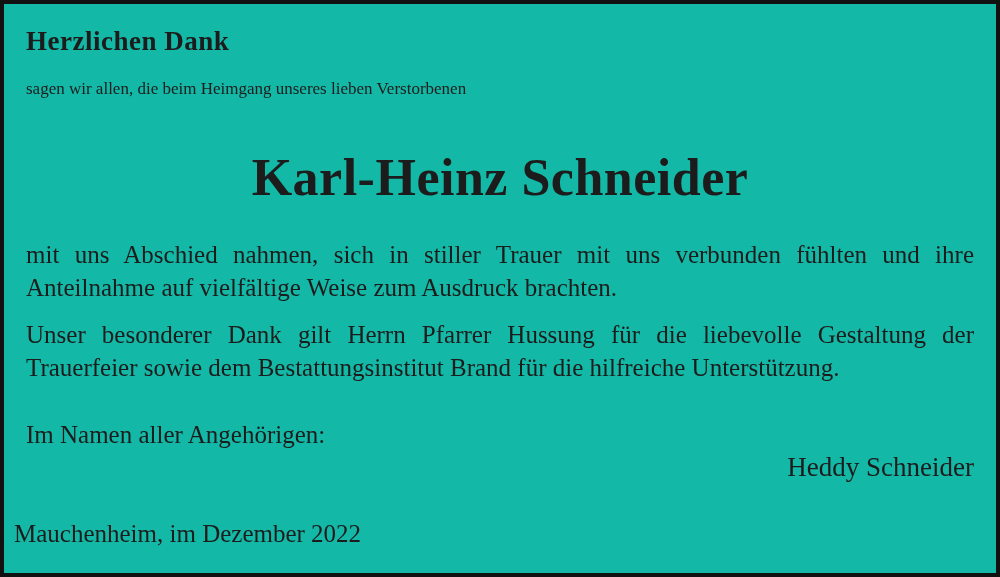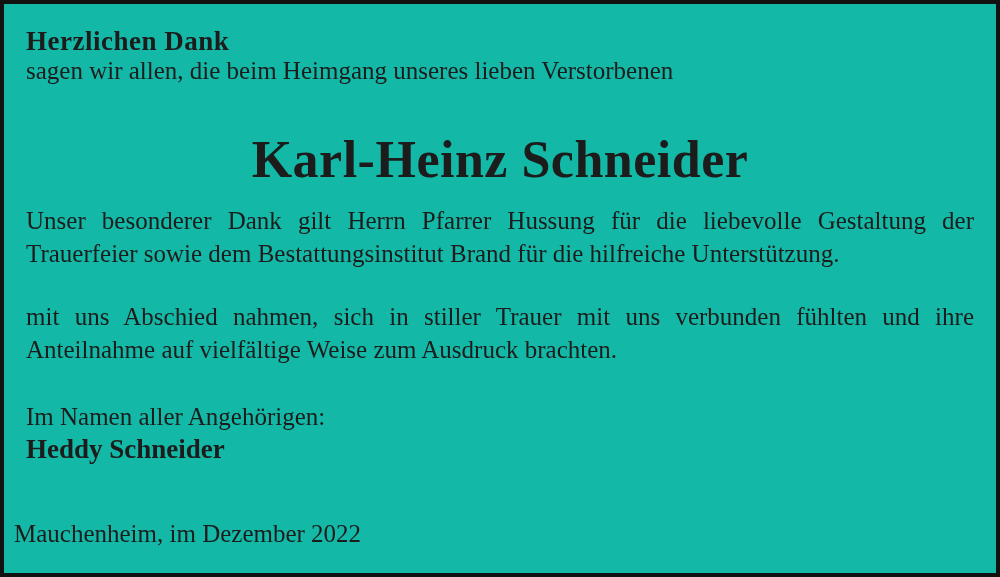--- a/index.html
+++ b/index.html
@@ -21,21 +21,22 @@
   }
   .notice-header {
     margin: 0;
     margin-top: 22px;
     font-size: 27px;
     font-weight: bold;
     line-height: 30px;
     letter-spacing: 0.5px;
   }
   .intro-line {
-    font-size: 25px;
+    margin-top: 18px;
+    font-size: 17px;
     line-height: 30px;
   }
   .deceased-name {
     margin: 8px;
     margin-top: 44px;
     font-size: 52px;
     font-weight: bold;
     line-height: 60px;
     text-align: center;
     letter-spacing: 0.5px;
@@ -55,50 +56,51 @@
   }
   .signoff {
     margin-top: 36px;
   }
   .signoff-intro {
     font-size: 25px;
     line-height: 30px;
   }
   .signoff-name {
     font-size: 27px;
-    font-weight: bold;
+    font-weight: normal;
     line-height: 34px;
+    text-align: right;
   }
   .footer-line {
     position: absolute;
     left: 10px;
     bottom: 24px;
     font-size: 25px;
     line-height: 30px;
   }
 </style>
 </head>
 <body>
 
 <div class="page">
 
   <h1 class="notice-header">Herzlichen Dank</h1>
 
   <div class="intro-line">sagen wir allen, die beim Heimgang unseres lieben Verstorbenen</div>
 
   <h2 class="deceased-name">Karl-Heinz Schneider</h2>
 
+  <div class="para para-1">
+    <div class="jline">mit uns Abschied nahmen, sich in stiller Trauer mit uns verbunden fühlten und ihre</div>
+    <div class="lline">Anteilnahme auf vielfältige Weise zum Ausdruck brachten.</div>
+  </div>
+
   <div class="para para-2">
     <div class="jline">Unser besonderer Dank gilt Herrn Pfarrer Hussung für die liebevolle Gestaltung der</div>
     <div class="lline">Trauerfeier sowie dem Bestattungsinstitut Brand für die hilfreiche Unterstützung.</div>
-  </div>
-
-  <div class="para para-1">
-    <div class="jline">mit uns Abschied nahmen, sich in stiller Trauer mit uns verbunden fühlten und ihre</div>
-    <div class="lline">Anteilnahme auf vielfältige Weise zum Ausdruck brachten.</div>
   </div>
 
   <div class="signoff">
     <div class="signoff-intro">Im Namen aller Angehörigen:</div>
     <div class="signoff-name">Heddy Schneider</div>
   </div>
 
   <div class="footer-line">Mauchenheim, im Dezember 2022</div>
 
 </div>

